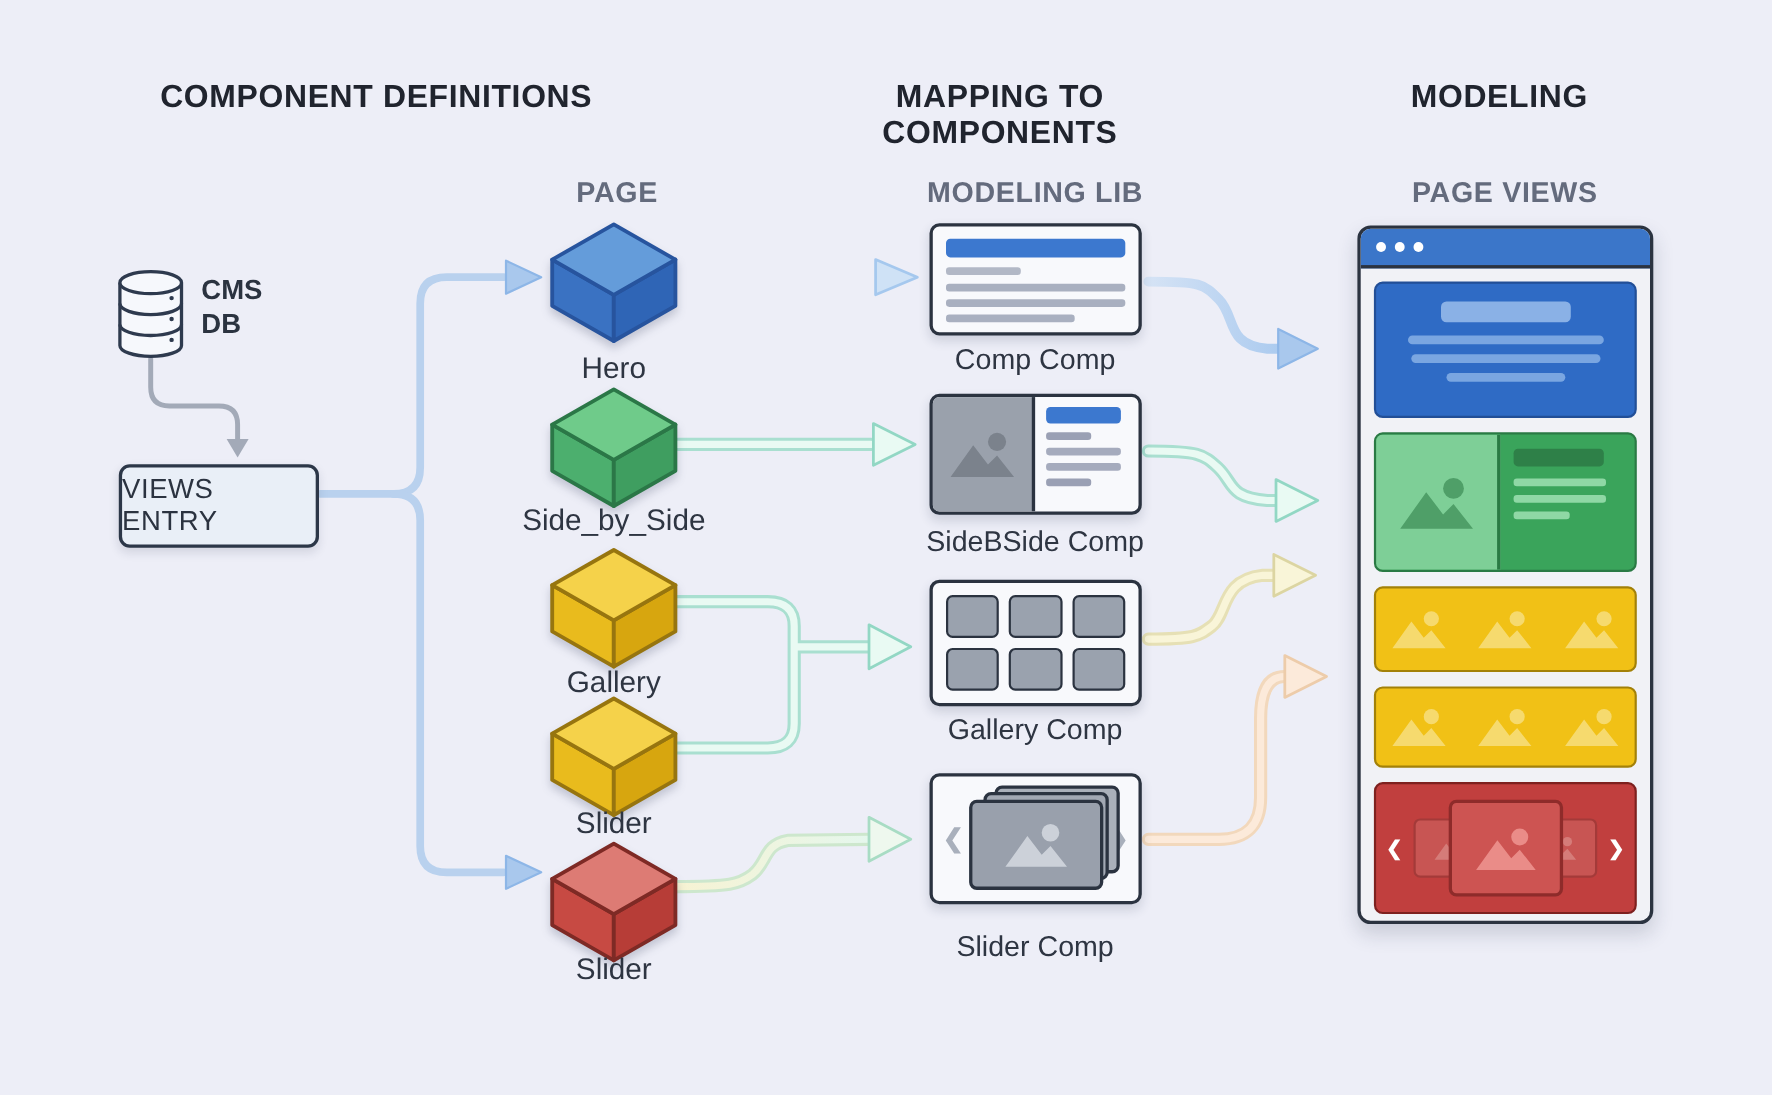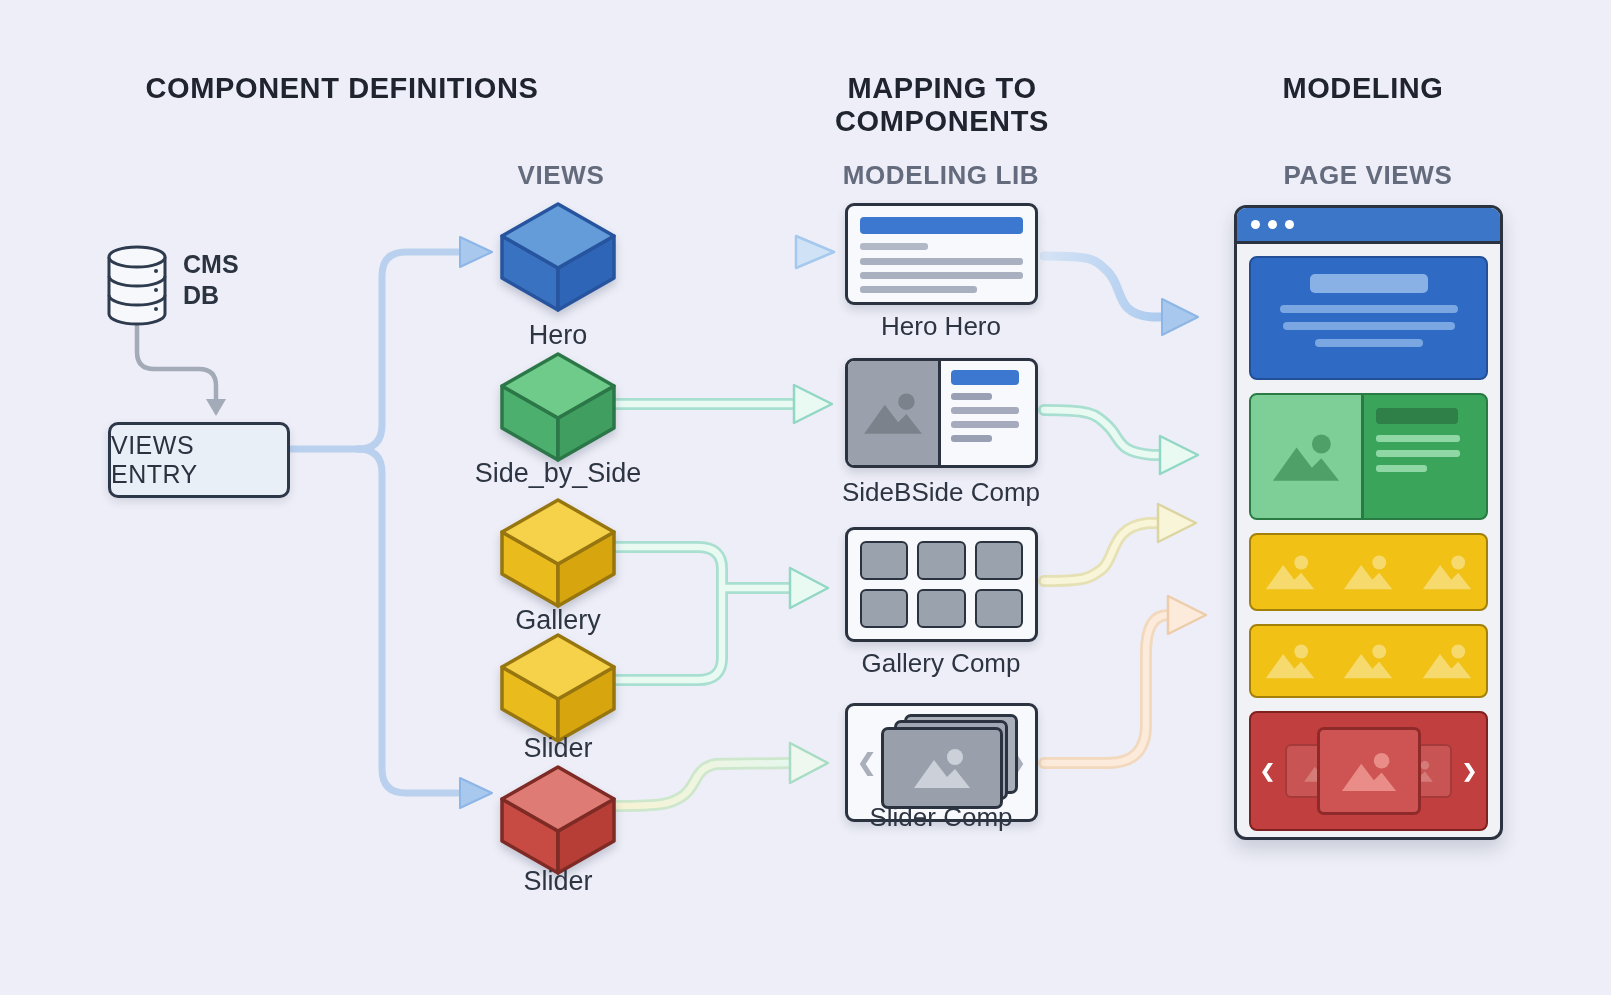--- a/index.html
+++ b/index.html
@@ -203,24 +203,24 @@
     <polygon class="hd-yellow" points="1158,504 1196,523 1158,542"></polygon>
 
     <path class="ln-oo" d="M1044,763 L1108,763 Q1146,763 1146,725 L1146,653 Q1146,615 1168,615"></path>
     <path class="ln-oi" d="M1044,763 L1108,763 Q1146,763 1146,725 L1146,653 Q1146,615 1168,615"></path>
     <polygon class="hd-orange" points="1168,596 1206,615 1168,634"></polygon>
   </svg>
 
   <div class="content">
 
     <div class="col-header" style="left:142px; top:72px; width:400px">COMPONENT DEFINITIONS</div>
-    <div class="col-header" style="left:742px; top:72px; width:400px">MAPPING TO COMPONENTS</div>
+    <div class="col-header" style="left:709px; top:72px; width:400px">MAPPING TO COMPONENTS</div>
     <div class="col-header" style="left:1213px; top:72px; width:300px">MODELING</div>
 
-    <div class="sub-header" style="left:431px; top:160px; width:260px">VIEWS</div>
+    <div class="sub-header" style="left:431px; top:160px; width:260px">PAGE</div>
     <div class="sub-header" style="left:811px; top:160px; width:260px">MODELING LIB</div>
     <div class="sub-header" style="left:1238px; top:160px; width:260px">PAGE VIEWS</div>
 
     <svg class="abs" style="left:104px; top:244px" width="66" height="84" viewBox="0 0 66 84">
       <path d="M5,13 L5,70 A28,10 0 0 0 61,70 L61,13" fill="#f6f8fc" stroke="#2e3a4e" stroke-width="3"></path>
       <path d="M5,32 A28,10 0 0 0 61,32" fill="none" stroke="#2e3a4e" stroke-width="3"></path>
       <path d="M5,51 A28,10 0 0 0 61,51" fill="none" stroke="#2e3a4e" stroke-width="3"></path>
       <ellipse cx="33" cy="13" rx="28" ry="10" fill="#f6f8fc" stroke="#2e3a4e" stroke-width="3"></ellipse>
       <circle cx="52" cy="27" r="2" fill="#2e3a4e"></circle>
       <circle cx="52" cy="46" r="2" fill="#2e3a4e"></circle>
@@ -270,21 +270,21 @@
     </svg>
     <div class="type-label" style="top:866px">Slider</div>
 
     <div class="card" id="hero-card">
       <div class="bar-blue"></div>
       <div class="bar-gray-s"></div>
       <div class="bar-gray-l"></div>
       <div class="bar-gray-l"></div>
       <div class="bar-gray-m"></div>
     </div>
-    <div class="comp-label" style="top:311px">Hero Hero</div>
+    <div class="comp-label" style="top:311px">Comp Comp</div>
 
     <div class="card" id="sbs-card">
       <div class="sbs-left">
         <svg class="glyph" width="66" height="46" viewBox="0 0 64 44">
             <use href="#img-glyph"></use>
           </svg>
       </div>
       <div class="sbs-right">
         <div class="bar-blue"></div>
         <div class="sbar s"></div>
@@ -311,21 +311,21 @@
         <div class="ph ph3"></div>
         <div class="ph ph2"></div>
         <div class="ph ph1">
           <svg class="glyph" width="64" height="44" viewBox="0 0 64 44">
               <use href="#img-glyph"></use>
             </svg>
         </div>
       </div>
       <span class="chev-gray">❯</span>
     </div>
-    <div class="comp-label" style="top:802px">Slider Comp</div>
+    <div class="comp-label" style="top:845px">Slider Comp</div>
 
     <div class="browser">
       <div class="titlebar">
         <span class="dot"></span>
         <span class="dot"></span>
         <span class="dot"></span>
       </div>
       <div class="page">
 
         <div class="sec sec-hero">

